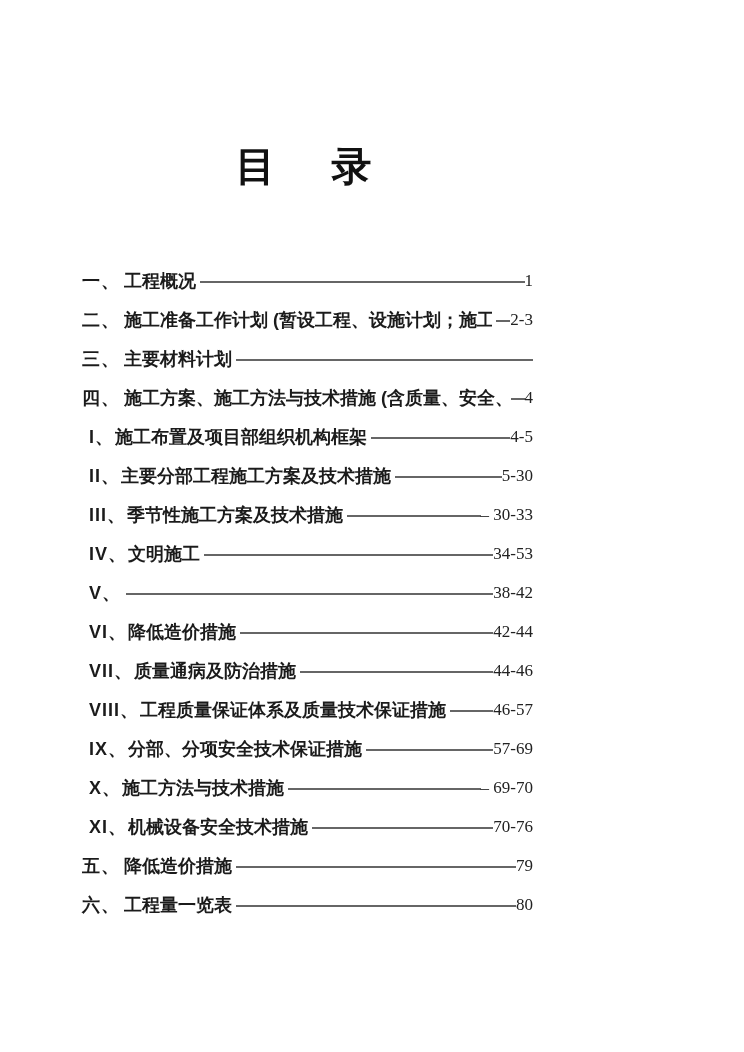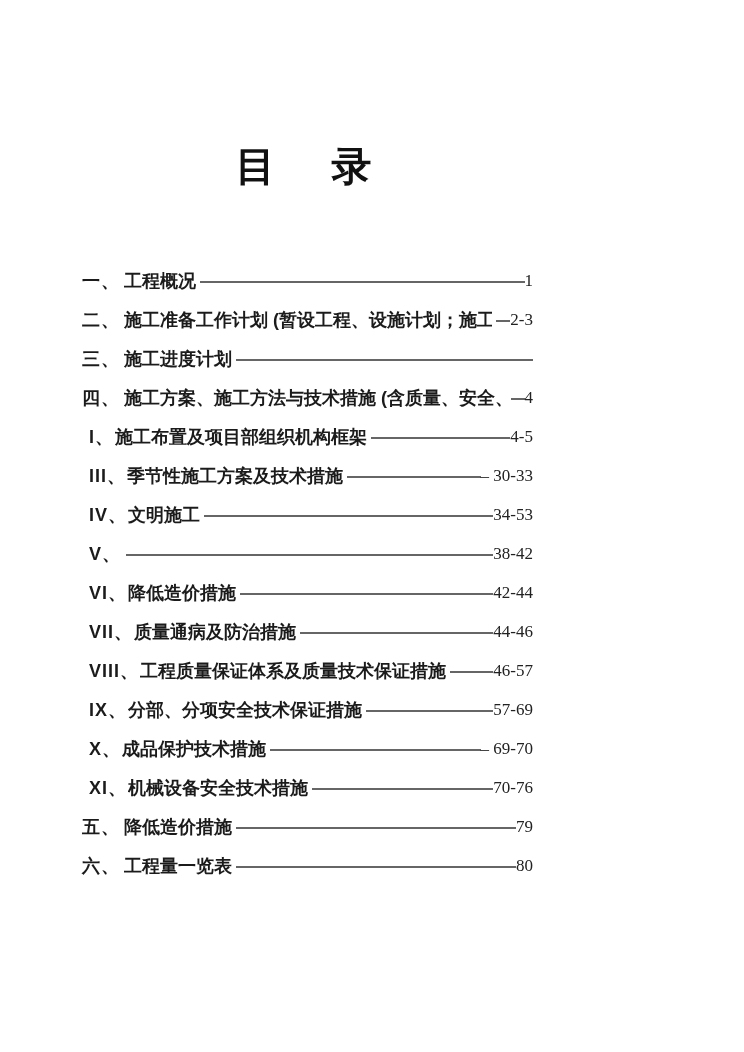--- a/index.html
+++ b/index.html
@@ -86,35 +86,41 @@
       <span class="toc-page-num">1</span>
     </div>
       <div class="toc-row main">
       <span class="toc-num">二、</span>
       <span class="toc-entry-title">施工准备工作计划 (暂设工程、设施计划；施工现场平面布置图)</span>
       <span class="leader"></span>
       <span class="toc-page-num">2-3</span>
     </div>
       <div class="toc-row main">
       <span class="toc-num">三、</span>
-      <span class="toc-entry-title">施工进度计划</span>
+      <span class="toc-entry-title">主要材料计划</span>
       <span class="leader"></span>
       <span class="toc-page-num"></span>
     </div>
       <div class="toc-row main">
       <span class="toc-num">四、</span>
       <span class="toc-entry-title">施工方案、施工方法与技术措施 (含质量、安全、防火、降低成本)</span>
       <span class="leader"></span>
       <span class="toc-page-num">4</span>
     </div>
       <div class="toc-row sub">
       <span class="toc-num">I、</span>
       <span class="toc-entry-title">施工布置及项目部组织机构框架</span>
       <span class="leader"></span>
       <span class="toc-page-num">4-5</span>
+    </div>
+      <div class="toc-row sub">
+      <span class="toc-num">II、</span>
+      <span class="toc-entry-title">主要分部工程施工方案及技术措施</span>
+      <span class="leader"></span>
+      <span class="toc-page-num">5-30</span>
     </div>
       <div class="toc-row sub">
       <span class="toc-num">III、</span>
       <span class="toc-entry-title">季节性施工方案及技术措施</span>
       <span class="leader"></span>
       <span class="toc-page-num">– 30-33</span>
     </div>
       <div class="toc-row sub">
       <span class="toc-num">IV、</span>
       <span class="toc-entry-title">文明施工</span>
@@ -145,21 +151,21 @@
       <span class="toc-page-num">46-57</span>
     </div>
       <div class="toc-row sub">
       <span class="toc-num">IX、</span>
       <span class="toc-entry-title">分部、分项安全技术保证措施</span>
       <span class="leader"></span>
       <span class="toc-page-num">57-69</span>
     </div>
       <div class="toc-row sub">
       <span class="toc-num">X、</span>
-      <span class="toc-entry-title">成品保护技术措施</span>
+      <span class="toc-entry-title">施工方法与技术措施</span>
       <span class="leader"></span>
       <span class="toc-page-num">– 69-70</span>
     </div>
       <div class="toc-row sub">
       <span class="toc-num">XI、</span>
       <span class="toc-entry-title">机械设备安全技术措施</span>
       <span class="leader"></span>
       <span class="toc-page-num">70-76</span>
     </div>
       <div class="toc-row main">

